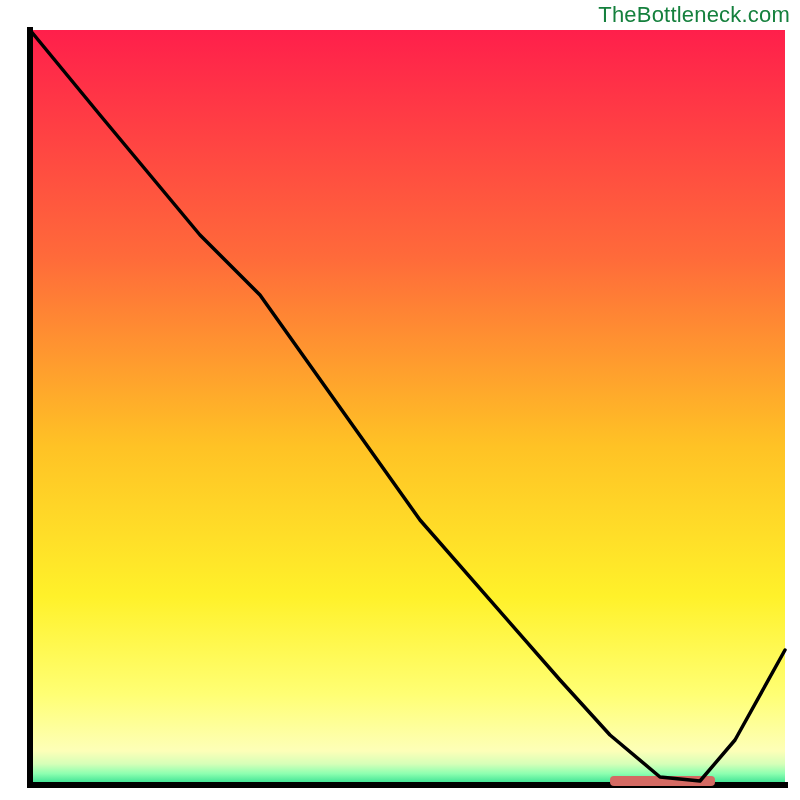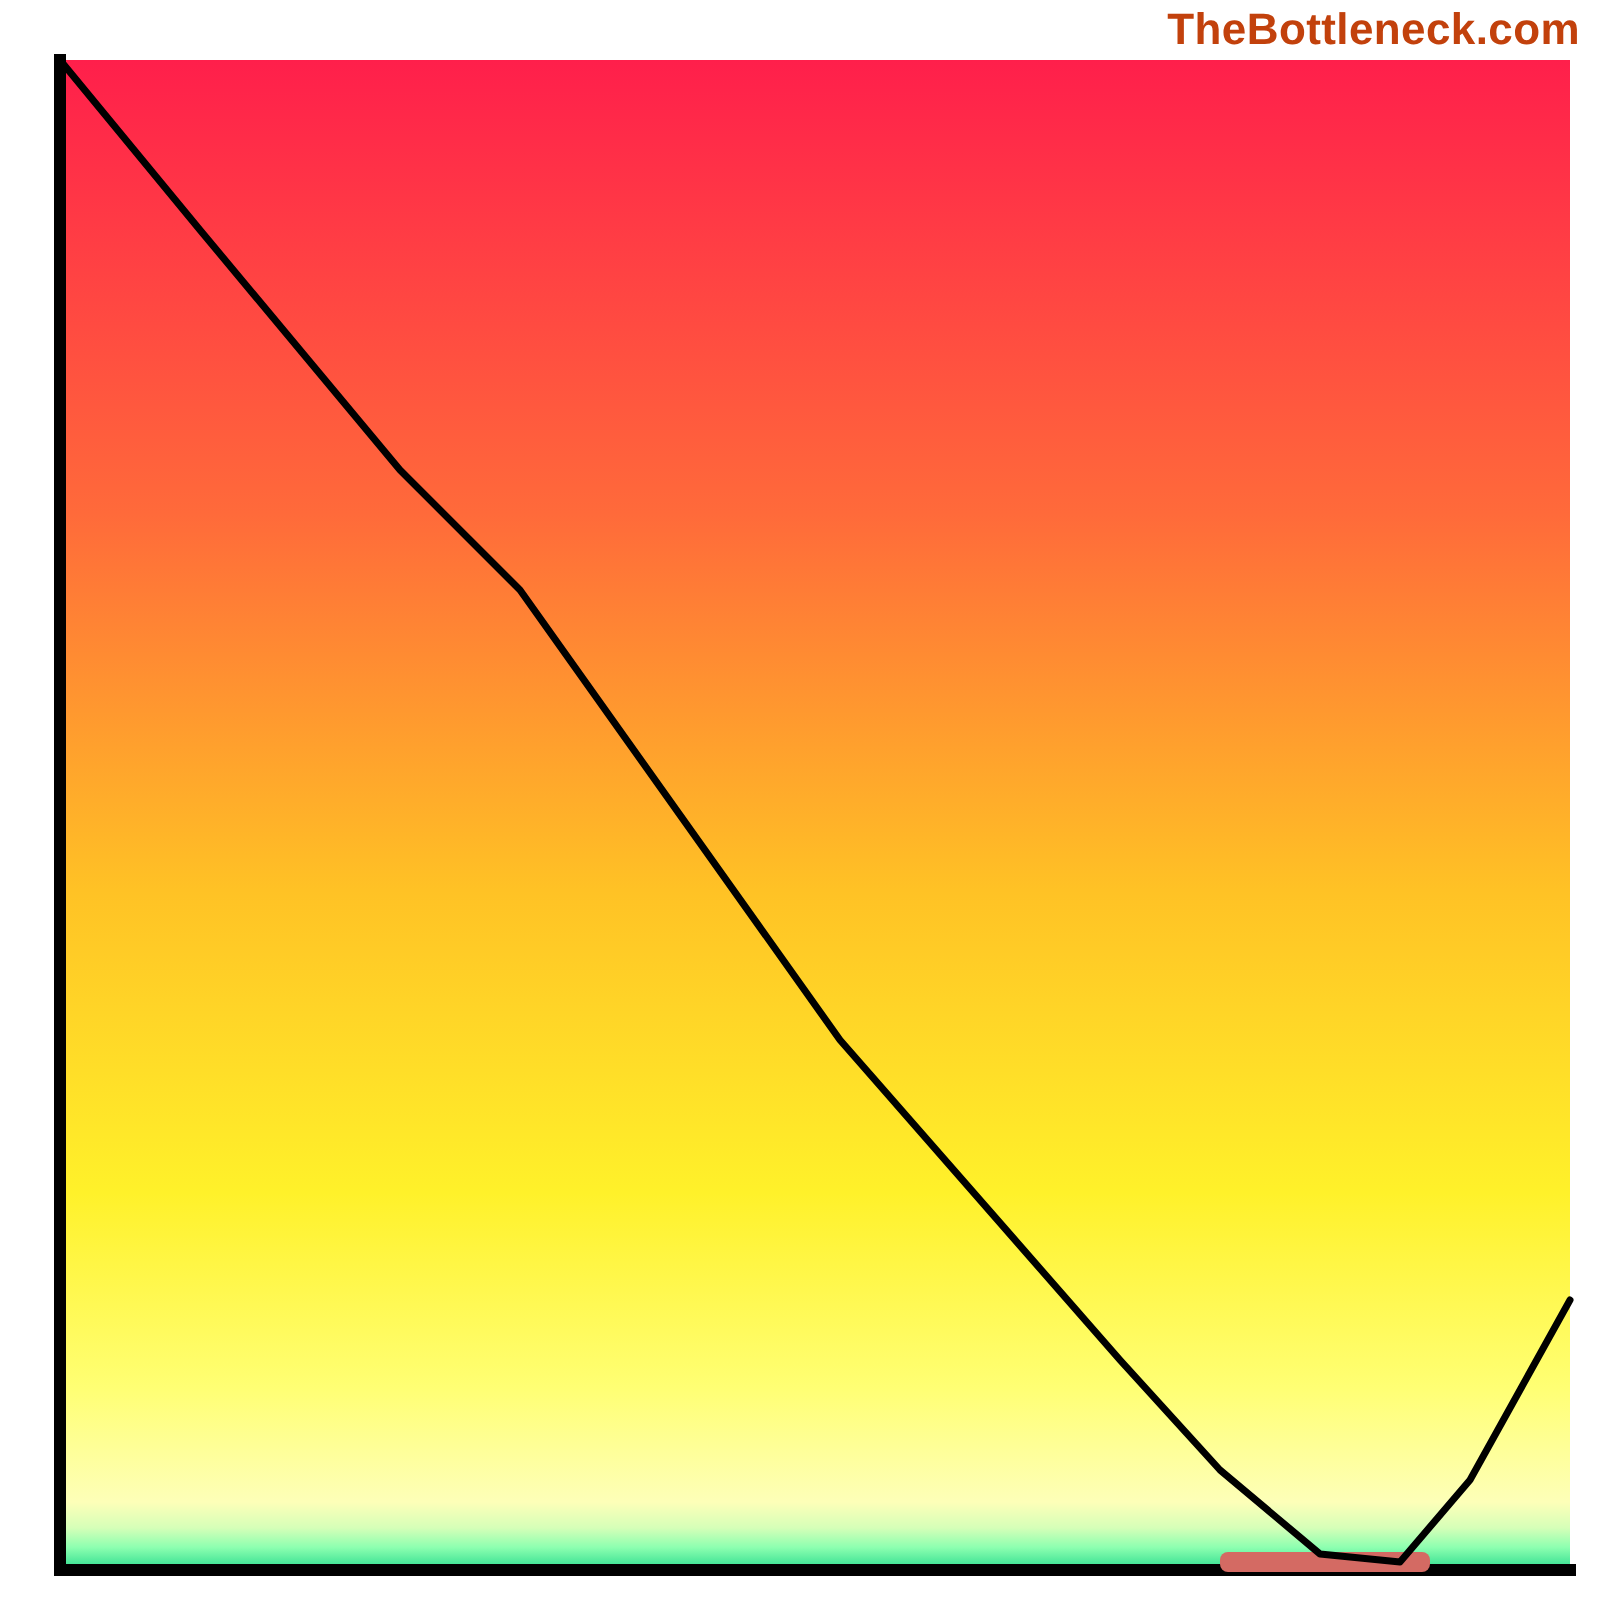--- a/index.html
+++ b/index.html
@@ -14,22 +14,22 @@
   .wrap {
     position: relative;
     width: 800px;
     height: 800px;
   }
   .attribution {
     position: absolute;
     top: 2px;
     right: 10px;
     font-size: 22px;
-    font-weight: 700;
-    color: #c2410c;
+    font-weight: 400;
+    color: #15803d;
     letter-spacing: 0.2px;
   }
   svg {
     display: block;
     position: absolute;
     top: 0;
     left: 0;
   }
 </style>
 </head>

